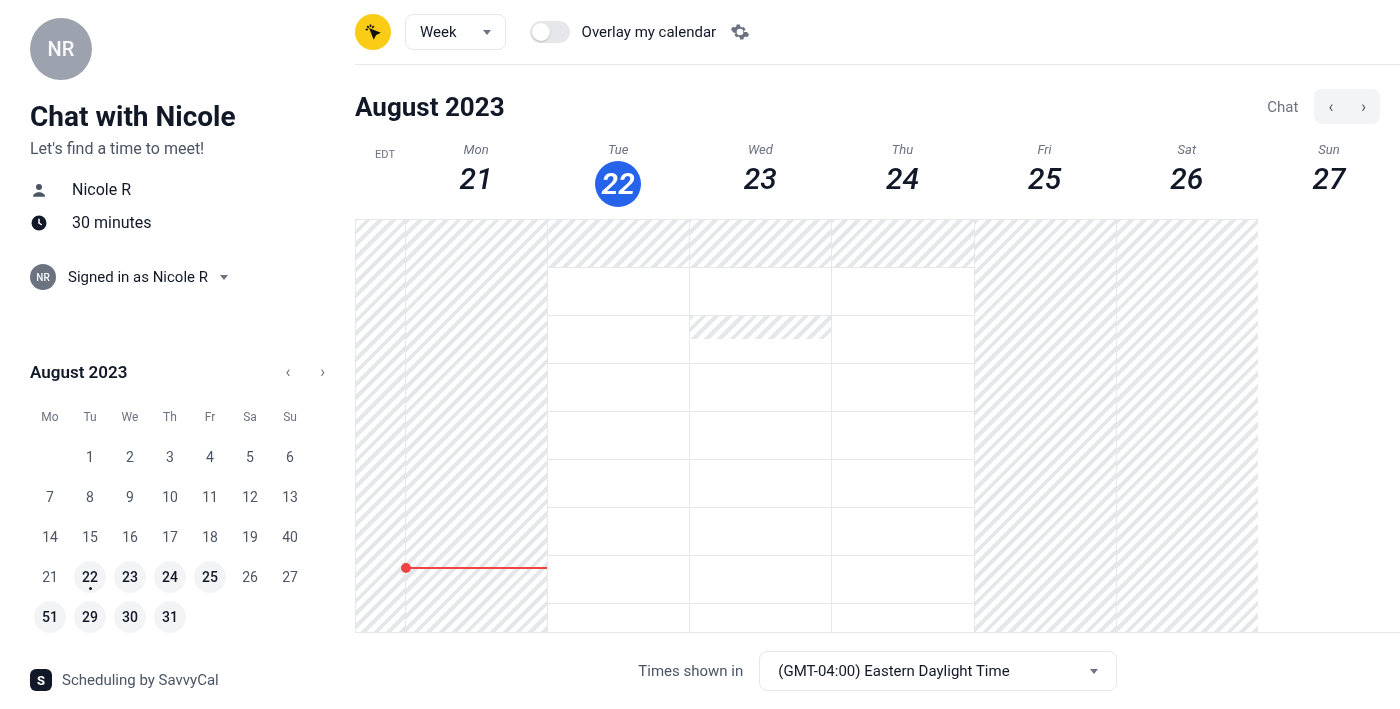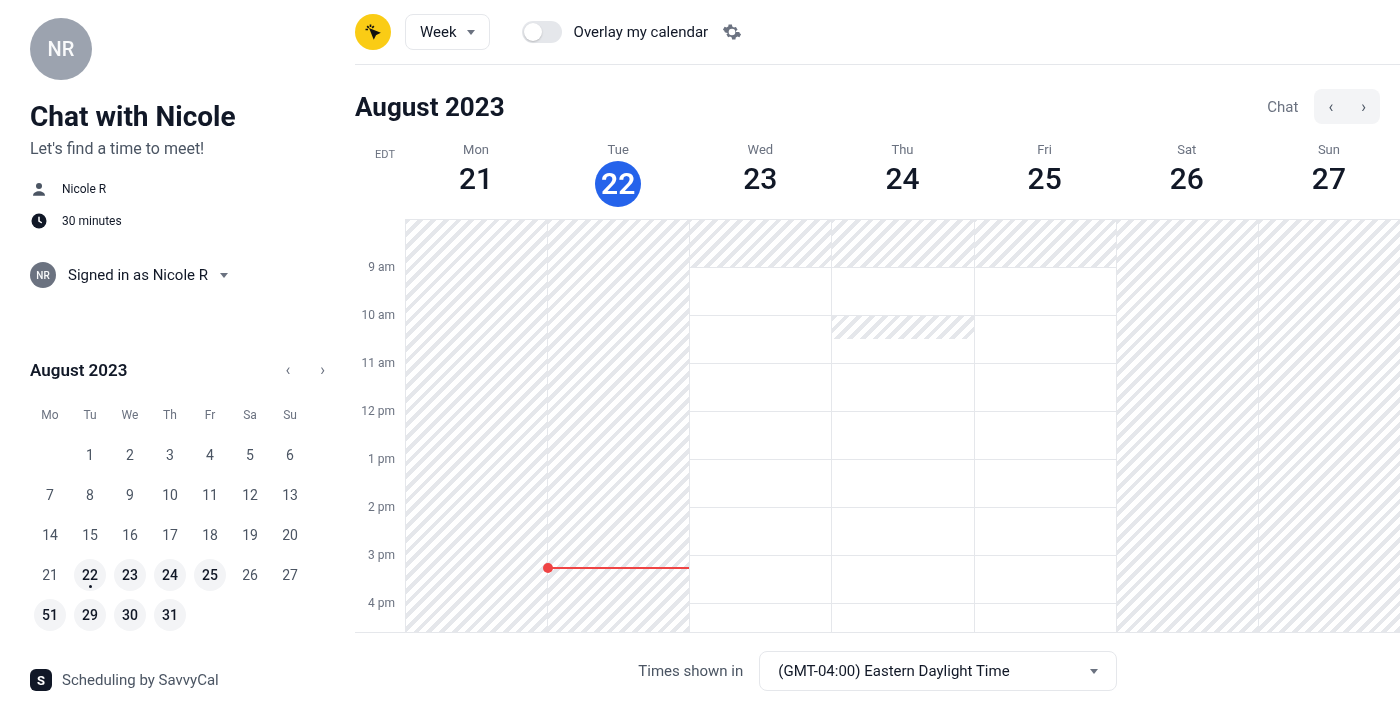--- a/index.html
+++ b/index.html
@@ -34,22 +34,22 @@
   }
   .avatar-lg {
     width: 62px; height: 62px; border-radius: 50%;
     background: #9ca3af; color: #f9fafb;
     display: flex; align-items: center; justify-content: center;
     font-size: 20px; font-weight: 500;
   }
   .sb-title { font-size: 28px; font-weight: 700; margin: 20px 0 6px; }
   .sb-sub { font-size: 16px; color: var(--text-med); margin-bottom: 22px; }
   .meta-row {
-    display: flex; align-items: center; gap: 14px;
-    font-size: 12px; color: var(--text-dark); margin-bottom: 14px;
+    display: flex; align-items: center; gap: 24px;
+    font-size: 16px; color: var(--text-dark); margin-bottom: 14px;
   }
   .signed-row {
     display: flex; align-items: center; gap: 12px;
     font-size: 15px; color: var(--text-dark); margin-top: 18px;
     cursor: pointer;
   }
   .avatar-sm {
     width: 26px; height: 26px; border-radius: 50%;
     background: #6b7280; color: #f9fafb;
     display: flex; align-items: center; justify-content: center;
@@ -84,39 +84,39 @@
   .topbar {
     display:flex; align-items:center; padding:14px 20px 14px 0; border-bottom:1px solid var(--border);
   }
   .click-icon {
     width:36px;height:36px;border-radius:50%;background:var(--yellow);
     display:flex;align-items:center;justify-content:center;margin-right:14px;flex-shrink:0;
   }
   .tb-title { font-size:17px; font-weight:600; flex:1; }
   .view-select {
     border:1px solid var(--border); border-radius:8px; padding:8px 14px;
-    display:flex; align-items:center; gap:10px; font-size:15px; cursor:pointer; margin-right:32px;
+    display:flex; align-items:center; gap:26px; font-size:15px; cursor:pointer; margin-right:24px;
   }
   .toggle { display:flex; align-items:center; gap:12px; font-size:15px; margin-right:14px; }
   .switch {
     width:40px;height:22px;border-radius:11px;background:#e5e7eb;position:relative;cursor:pointer;
   }
   .switch::after { content:"";position:absolute;left:2px;top:2px;width:18px;height:18px;border-radius:50%;background:#fff;box-shadow:0 1px 2px rgba(0,0,0,.2); }
   .gear { width:20px;height:20px;cursor:pointer;color:var(--text-med); }
 
   .cal-head { display:flex; align-items:center; padding:24px 20px 18px 0; }
   .cal-month { font-size:26px; font-weight:700; flex:1; }
   .today-btn { color:var(--text-light); font-size:15px; margin-right:16px; cursor:pointer; }
   .nav-btns { display:flex; background:var(--bg-gray); border-radius:8px; overflow:hidden; }
   .nav-btns span { padding:8px 14px; cursor:pointer; color:var(--text-med); font-size:16px; }
 
   
   .week { position:relative; flex:1; overflow:hidden; }
   .week-head { display:grid; grid-template-columns: 50px repeat(7, 1fr); padding-bottom:12px; }
-  .dh { text-align:center; }
+  .dh { text-align:center;font-style:italic; }
   .dh-label { font-size:13px; color:var(--text-light); margin-bottom:4px; }
   .dh-num { font-size:30px; font-weight:500; color:var(--text-dark); }
   .dh.today .dh-num {
     width:46px;height:46px;line-height:46px;border-radius:50%;
     background:var(--accent-blue);color:#fff;margin:0 auto;font-weight:600;
   }
   .tz-label { font-size:11px; color:var(--text-light); text-align:right; padding-right:10px; margin-top:6px; }
 
   .grid-scroll { position:relative; height: 440px; overflow:hidden; }
   .grid {
@@ -213,21 +213,21 @@
           <div class="mini-day">10</div>
           <div class="mini-day">11</div>
           <div class="mini-day">12</div>
           <div class="mini-day">13</div>
           <div class="mini-day">14</div>
           <div class="mini-day">15</div>
           <div class="mini-day">16</div>
           <div class="mini-day">17</div>
           <div class="mini-day">18</div>
           <div class="mini-day">19</div>
-          <div class="mini-day">20</div>
+          <div class="mini-day">40</div>
           <div class="mini-day">21</div>
           <div class="mini-day avail today">22</div>
           <div class="mini-day avail">23</div>
           <div class="mini-day avail">24</div>
           <div class="mini-day avail">25</div>
           <div class="mini-day">26</div>
           <div class="mini-day">27</div>
           <div class="mini-day avail">51</div>
           <div class="mini-day avail">29</div>
           <div class="mini-day avail">30</div>
@@ -298,31 +298,20 @@
             <div class="dh-label">Sat</div>
             <div class="dh-num">26</div>
           </div>
           <div class="dh">
             <div class="dh-label">Sun</div>
             <div class="dh-num">27</div>
           </div>
         </div>
       <div class="grid-scroll">
         <div class="grid" id="grid">
-            <div class="time-col">
-              <div class="time-label"></div>
-              <div class="time-label">9 am</div>
-              <div class="time-label">10 am</div>
-              <div class="time-label">11 am</div>
-              <div class="time-label">12 pm</div>
-              <div class="time-label">1 pm</div>
-              <div class="time-label">2 pm</div>
-              <div class="time-label">3 pm</div>
-              <div class="time-label">4 pm</div>
-            </div>
             <div class="day-col" style="height: 432px;">
               <div class="hour-line" style="top: 0px;"></div>
               <div class="hour-line" style="top: 48px;"></div>
               <div class="hour-line" style="top: 96px;"></div>
               <div class="hour-line" style="top: 144px;"></div>
               <div class="hour-line" style="top: 192px;"></div>
               <div class="hour-line" style="top: 240px;"></div>
               <div class="hour-line" style="top: 288px;"></div>
               <div class="hour-line" style="top: 336px;"></div>
               <div class="hour-line" style="top: 384px;"></div>

